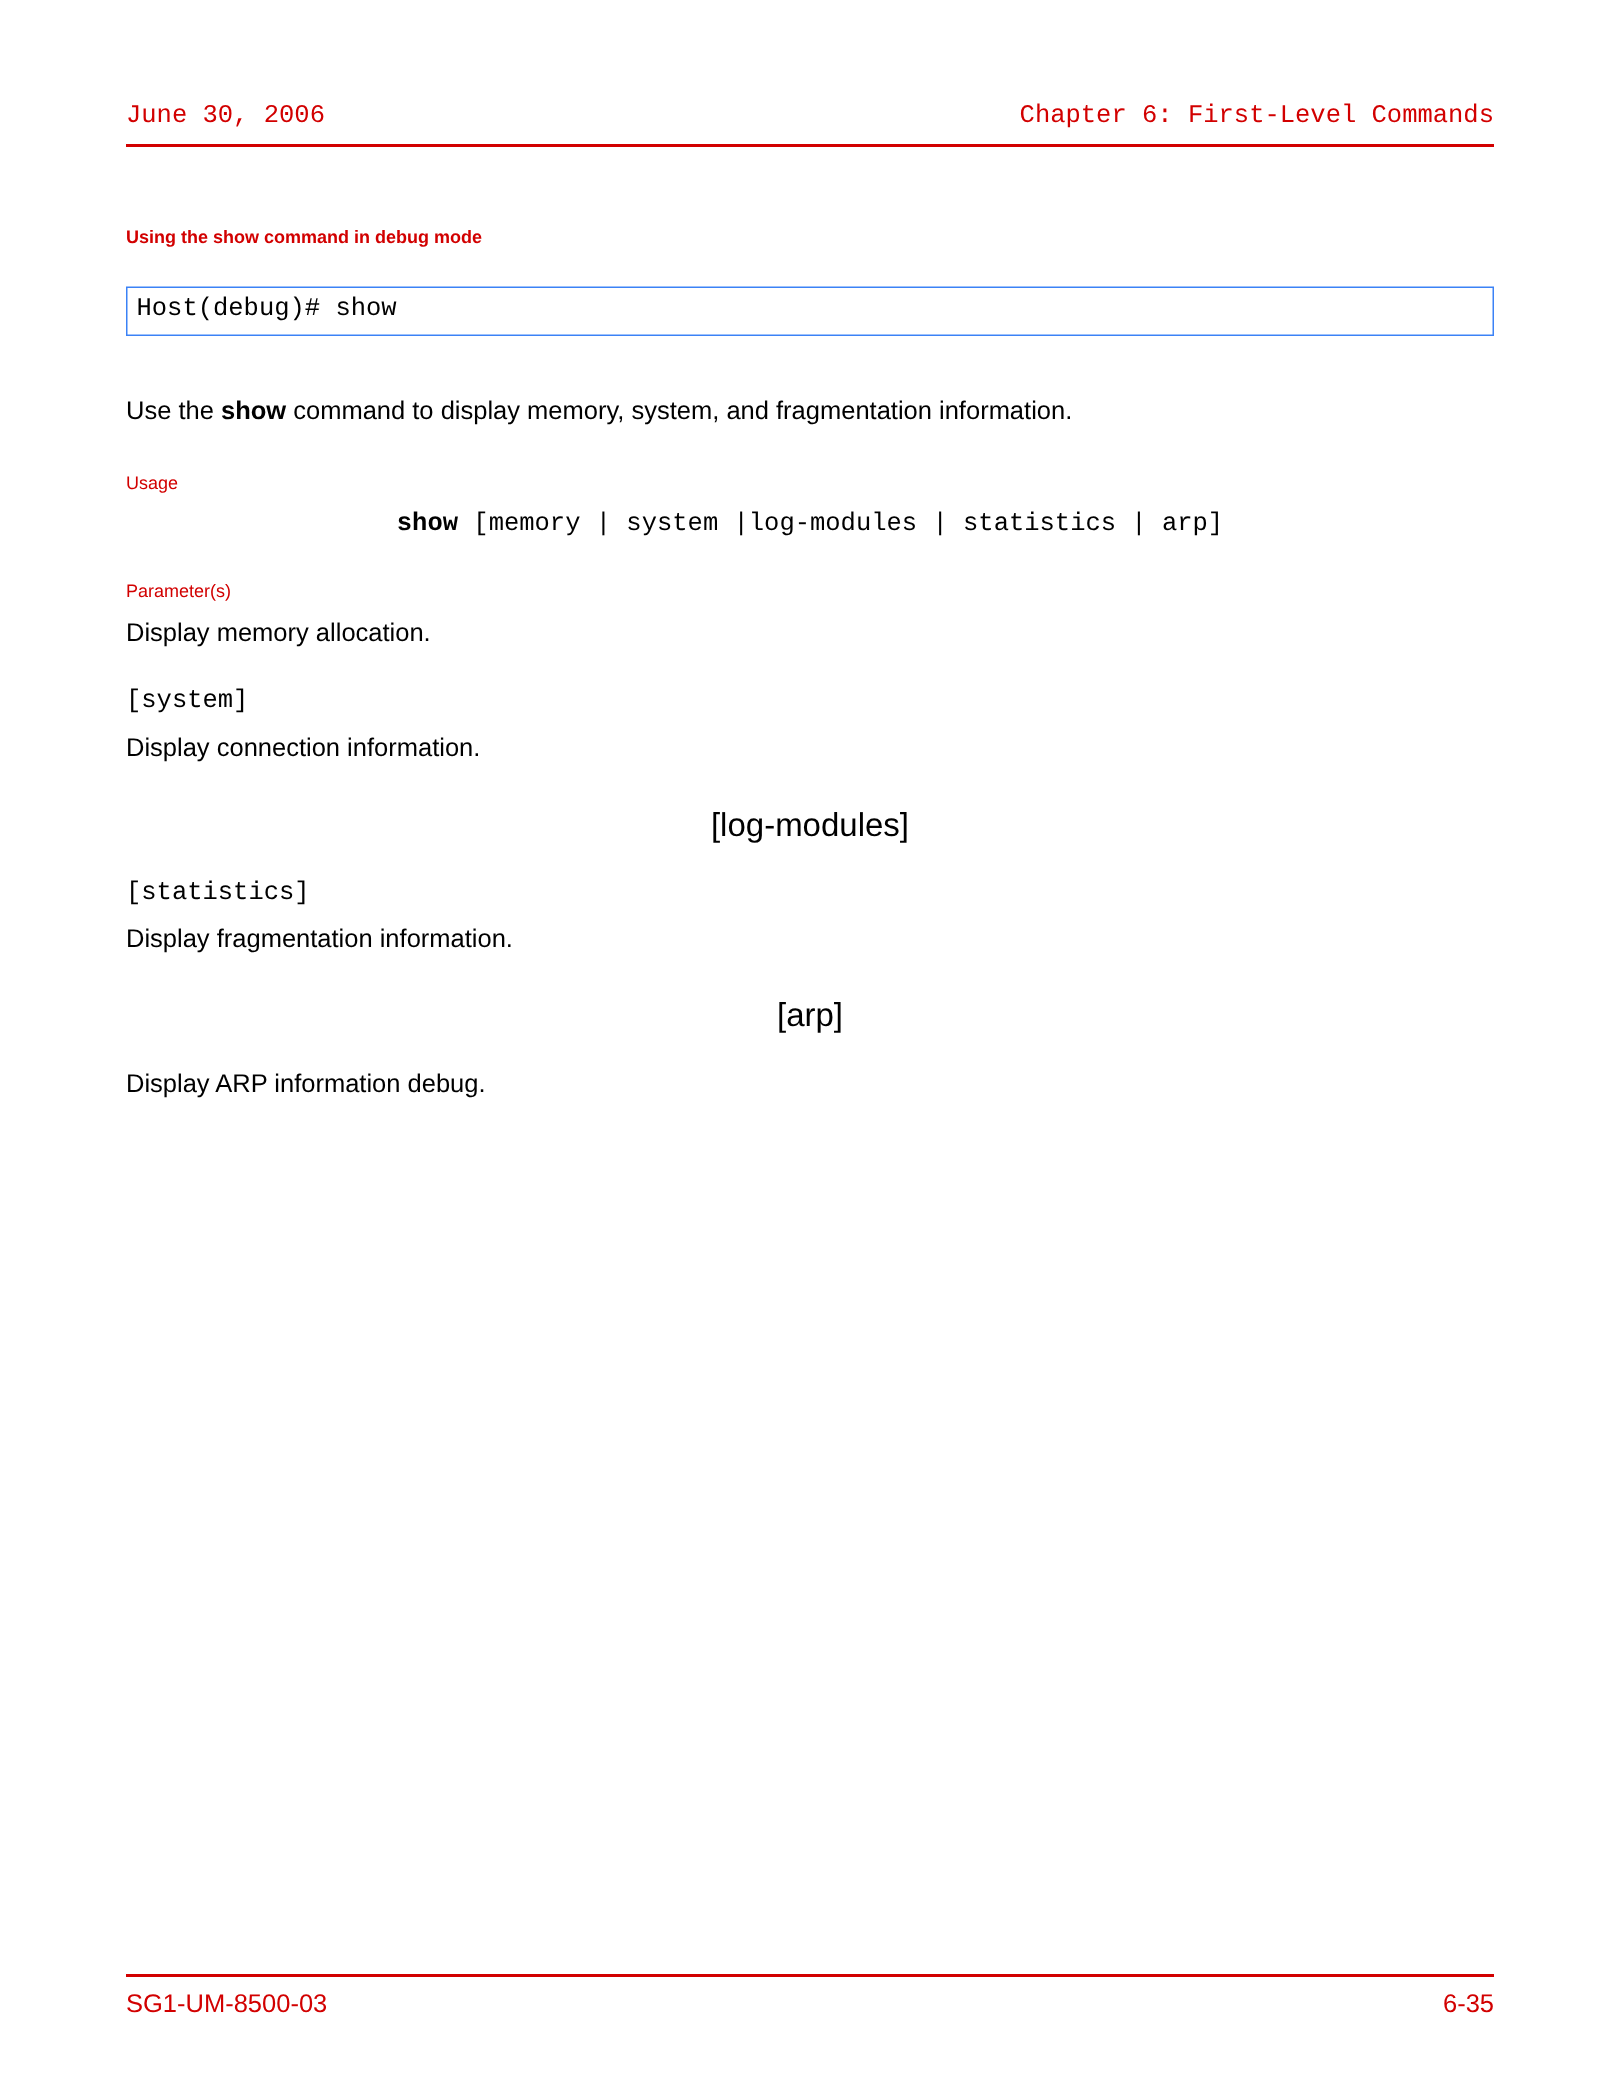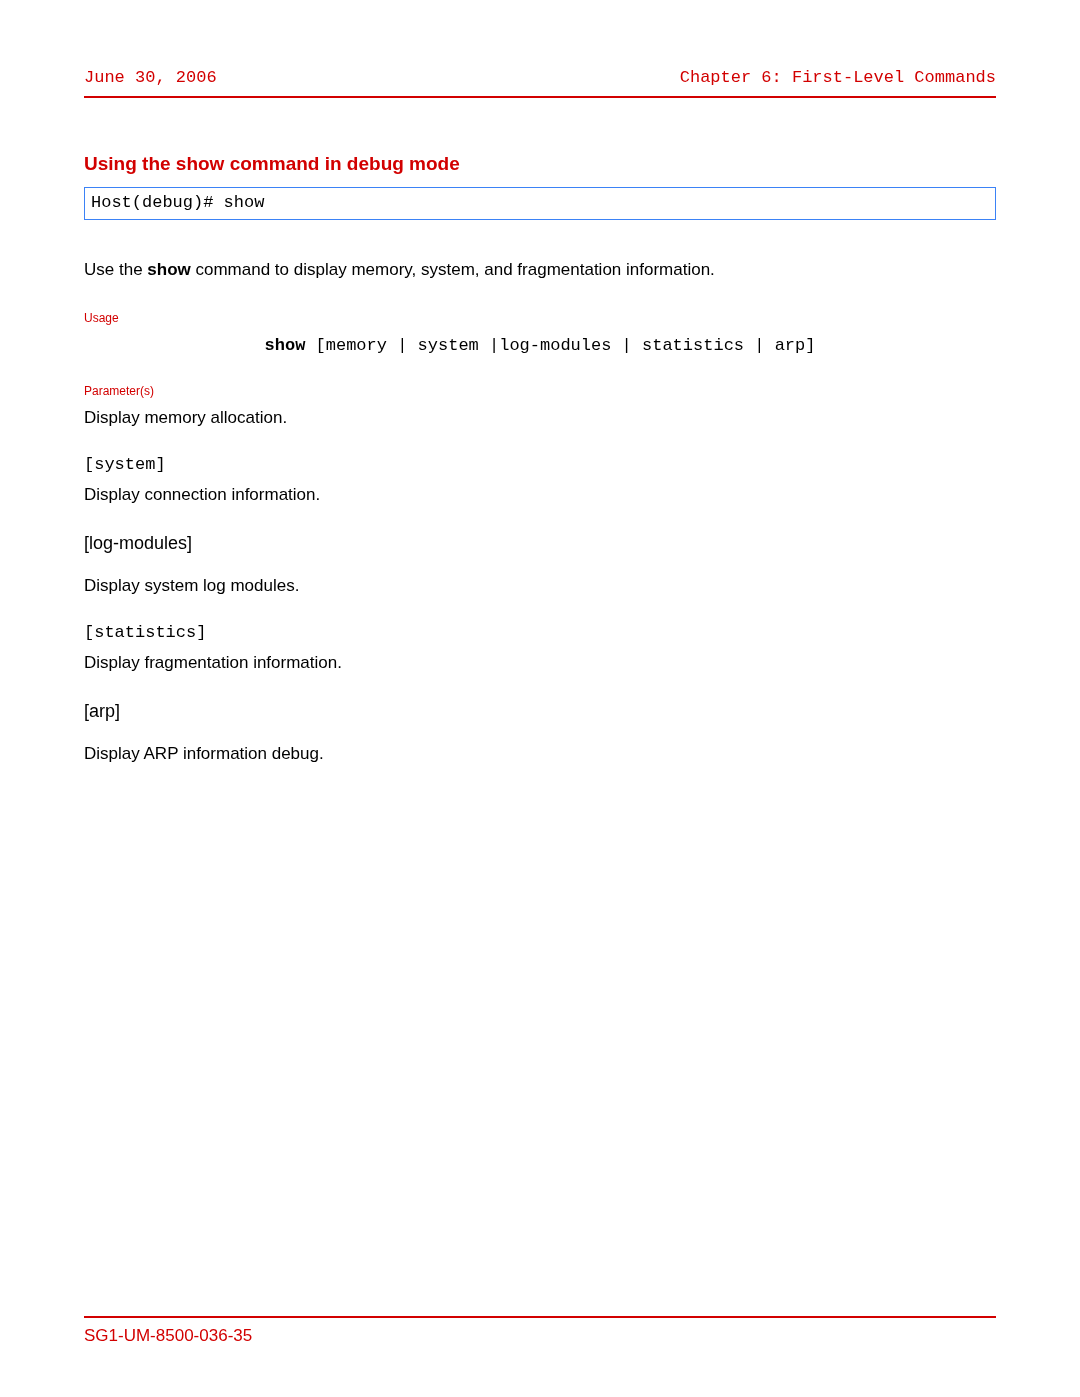--- a/index.html
+++ b/index.html
@@ -24,22 +24,22 @@
       margin-bottom: 52px;
     }
     .header-left, .header-right {
       color: #d20000;
       font-size: 17px;
       font-family: Liberation Mono, monospace;
     }
     .section-title {
       color: #d20000;
       font-weight: bold;
-      font-size: 19px;
-      margin-bottom: 10px;
+      font-size: 12px;
+      margin-bottom: 24px;
     }
     .cmd-box {
       border: 1px solid #3b82f6;
       padding: 3px 6px;
       font-family: "Courier New", Courier, monospace;
       font-weight: normal;
       font-size: 17px;
       margin-bottom: 38px;
     }
     .intro {
@@ -58,35 +58,36 @@
       text-align: center;
     }
     .usage-line .bold { font-weight: bold; }
     .param-name {
       font-family: "Courier New", Courier, monospace;
       font-size: 17px;
       margin-bottom: 6px;
     }
     .param-name-sans {
       font-family: Arial, Helvetica, sans-serif;
-      font-size: 18px;
+      font-size: 22px;
       margin-bottom: 18px;
+      text-align: center;
     }
     .param-desc {
       margin-bottom: 22px;
     }
     .footer {
       position: absolute;
       left: 84px;
       right: 84px;
       bottom: 48px;
       border-top: 2px solid #d20000;
       padding-top: 6px;
       display: flex;
-      justify-content: flex-start;
+      justify-content: space-between;
       color: #d20000;
       font-size: 17px;
     }
   </style>
 </head>
 <body>
 
 <div class="page">
   <div class="header">
     <span class="header-left">June 30, 2006</span>
@@ -106,21 +107,20 @@
     <span class="bold">show</span><span> [memory | system |log-modules | statistics | arp]</span>
   </div>
 
   <div class="sub-heading">Parameter(s)</div>
 
   <div id="params-container">
       <div class="param-desc">Display memory allocation.</div>
       <div class="param-name">[system]</div>
       <div class="param-desc">Display connection information.</div>
       <div class="param-name-sans" style="margin-bottom: 18px;">[log-modules]</div>
-      <div class="param-desc">Display  system log modules.</div>
       <div class="param-name">[statistics]</div>
       <div class="param-desc">Display fragmentation information.</div>
       <div class="param-name-sans" style="margin-bottom: 18px;">[arp]</div>
       <div class="param-desc">Display ARP information debug.</div>
     </div>
 </div>
 
 <div class="footer">
   <span>SG1-UM-8500-03</span>
   <span>6-35</span>

